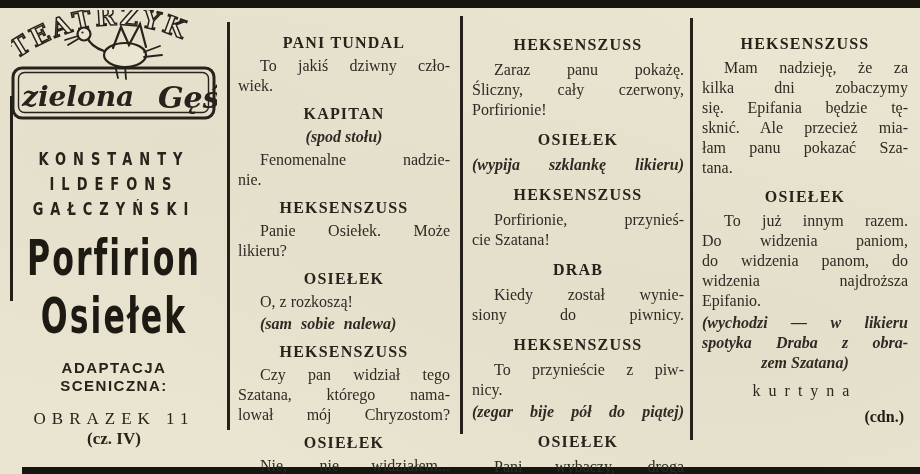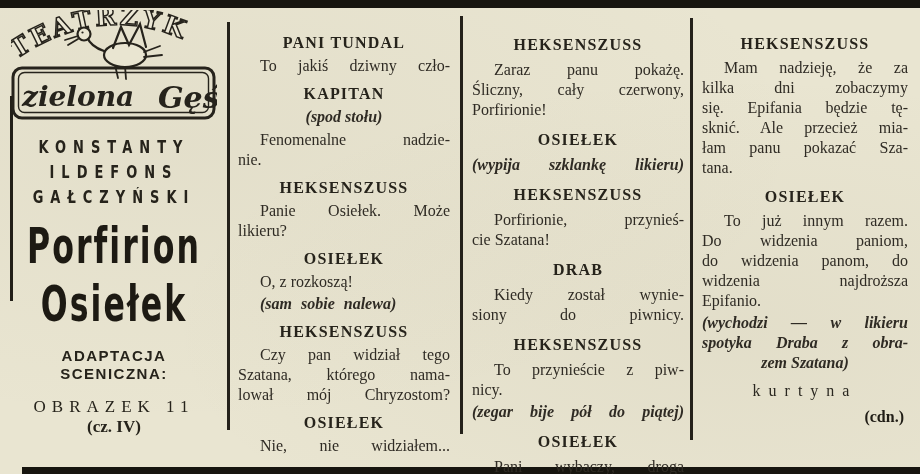--- a/index.html
+++ b/index.html
@@ -20,21 +20,21 @@
   .bar-bottom{position:absolute;left:22px;top:467px;width:898px;height:7px;background:#17150f;}
   .left-mark{position:absolute;left:10px;top:96px;width:3px;height:205px;background:#221f18;}
   .vrule{position:absolute;width:2.5px;background:#24211a;}
   .vrule.r1{left:227px;top:22px;height:408px;}
   .vrule.r2{left:460px;top:16px;height:418px;}
   .vrule.r3{left:690px;top:18px;height:422px;}
 
   
   .masthead{position:absolute;left:10px;top:8px;width:208px;height:460px;text-align:center;}
   .logo{display:block;margin:2px auto 0;}
-  .authors{margin-top:14px;}
+  .authors{margin-top:26px;}
   .author-line{
     font-family:"DejaVu Sans", sans-serif;font-weight:bold;
     font-size:13px;letter-spacing:7px;color:#26231b;
     transform:scale(1,1.3);transform-origin:center;
     margin:10px 0;white-space:nowrap;
   }
   .worktitle{margin-top:22px;}
   .title-line{
     font-family:"DejaVu Sans", sans-serif;font-weight:800;
     font-size:31px;letter-spacing:2px;color:#1d1a13;
@@ -131,20 +131,21 @@
     </div>
 
     <div class="scene">OBRAZEK 11</div>
     <div class="part">(cz. IV)</div>
   </div>
 
   <div class="col c2">
       <div class="heading">PANI TUNDAL</div>
       <div class="para">
         <div class="line j idt">To jakiś dziwny czło-</div>
+        <div class="line l">wiek.</div>
       </div>
       <div class="heading">KAPITAN</div>
       <div class="stage">
         <div class="line c">(spod stołu)</div>
       </div>
       <div class="para">
         <div class="line j idt">Fenomenalne nadzie-</div>
         <div class="line l">nie.</div>
       </div>
       <div class="heading">HEKSENSZUSS</div>

